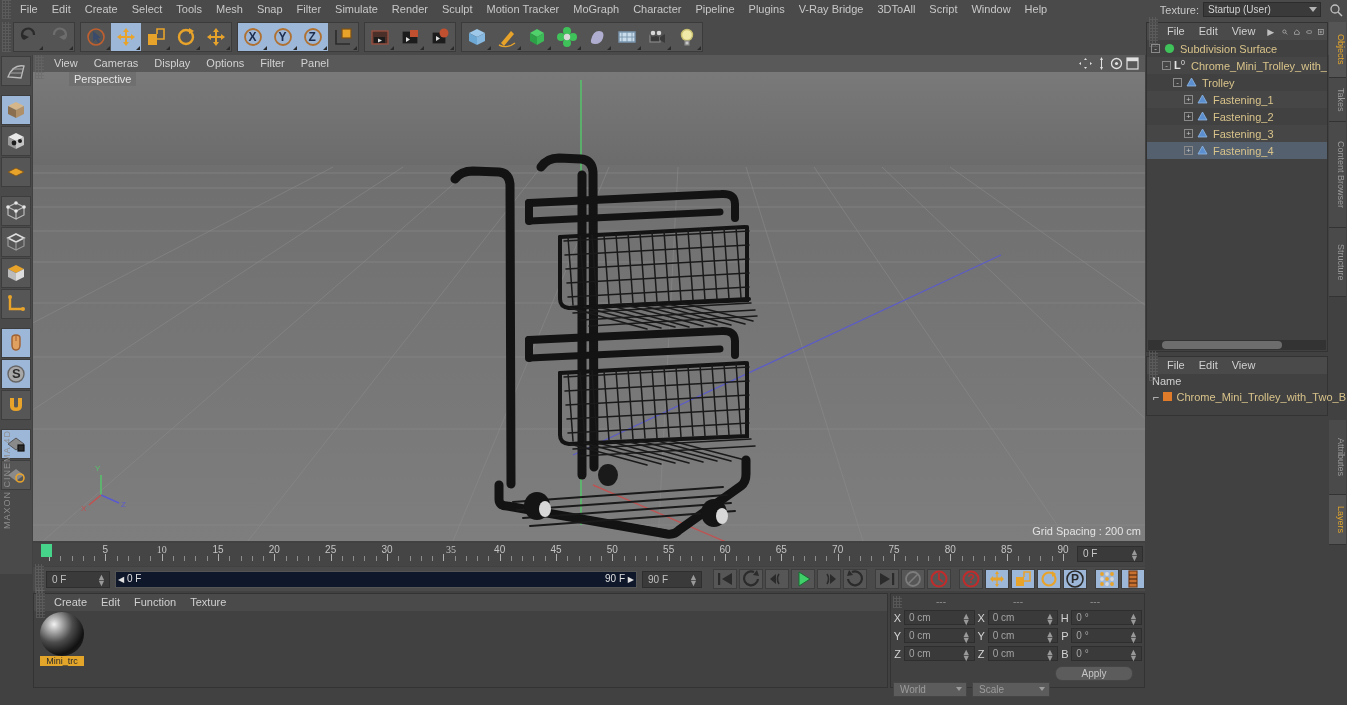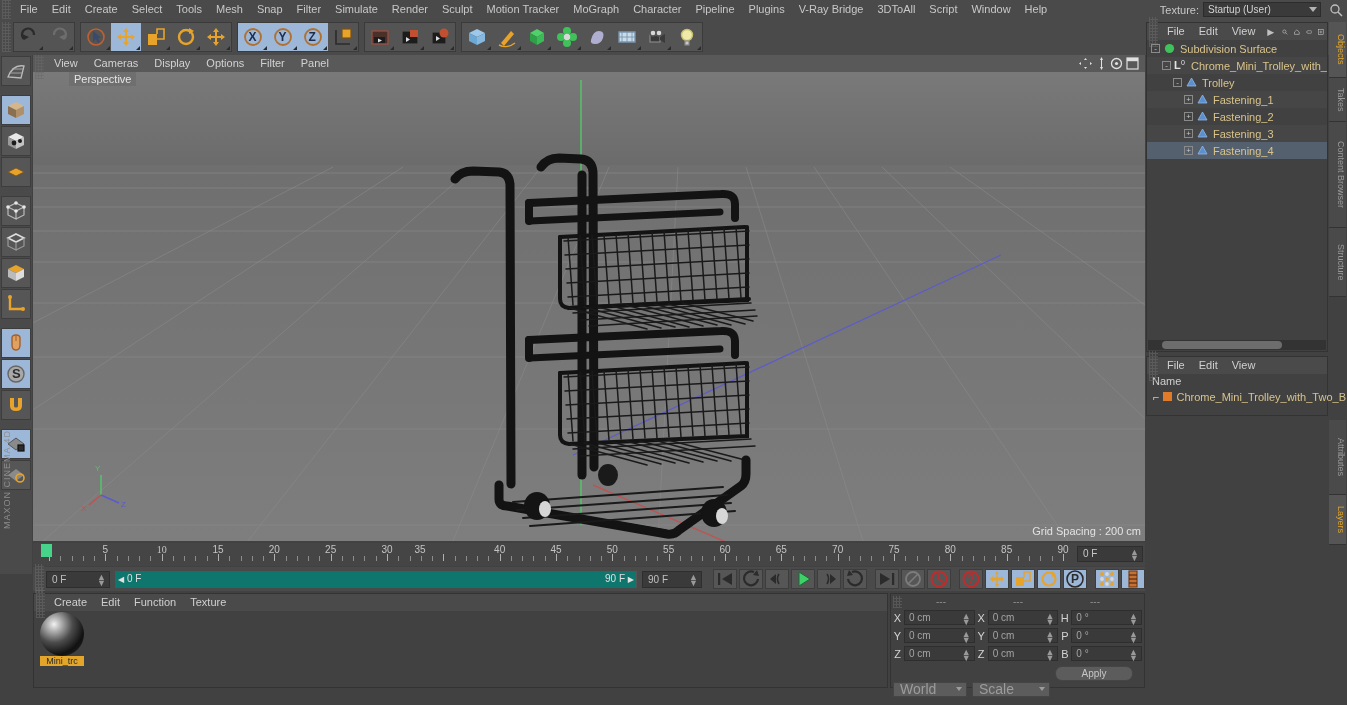--- a/index.html
+++ b/index.html
@@ -86,21 +86,21 @@
   .tlab { position:absolute; top:1px; font-size:10px; color:#c4c4c4; transform:translateX(-50%); }
   .playhead { position:absolute; left:8px; top:1px; width:11px; height:13px; background:#45d48a; }
   .tlfield { position:absolute; right:2px; top:3px; width:66px; height:16px; background:#3a3a3a;
      border:1px solid #2e2e2e; color:#c8c8c8; font-size:10px; padding:0 12px 0 5px; line-height:14px; }
   .spin { position:absolute; right:3px; top:2px; color:#9a9a9a; font-size:9px; line-height:6px; }
 
   .transport { position:absolute; left:33px; top:567px; width:1112px; height:24px; background:#4a4a4a;
      display:flex; align-items:center; }
   .fld { height:17px; background:#3a3a3a; border:1px solid #2e2e2e; color:#c0c0c0; font-size:10px;
      padding:0 12px 0 5px; line-height:15px; position:relative; }
-  .rangebar { height:17px; background:#0f766e; border:1px solid #555; color:#e0e0e0; font-size:10px;
+  .rangebar { height:17px; background:#0f172a; border:1px solid #555; color:#e0e0e0; font-size:10px;
      line-height:15px; display:flex; align-items:center; justify-content:space-between; padding:0 2px; flex:1; }
   .tbtn2 { width:24px; height:20px; background:#565656; border:1px solid #3d3d3d; display:flex;
      align-items:center; justify-content:center; }
   .tbtn2.on { background:#9db7d8; }
 
   
   .matpanel { position:absolute; left:33px; top:593px; width:855px; height:95px; background:#414141;
      border:1px solid #333; }
   .mathdr { height:17px; background:#4a4a4a; display:flex; align-items:center; }
   .mathdr .mi { padding:0 7px; line-height:17px; font-size:11px; color:#d0d0d0; }
@@ -110,21 +110,21 @@
   .matname { width:44px; background:#e3a62b; color:#2a2a2a; font-size:9px; text-align:center;
      line-height:10px; overflow:hidden; }
 
   .coordpanel { position:absolute; left:890px; top:593px; width:255px; height:95px; background:#414141;
      border:1px solid #333; }
   .coordhdr { height:15px; display:flex; align-items:center; font-size:10px; color:#8f8f8f; }
   .crow { display:flex; align-items:center; height:17px; margin:0 2px 1px; gap:2px; }
   .clbl { width:9px; font-size:11px; color:#d4d4d4; text-align:center; }
   .cfld { flex:1; height:15px; background:#3a3a3a; border:1px solid #2e2e2e; color:#a4a4a4;
      font-size:10px; padding:0 10px 0 4px; line-height:13px; position:relative; }
-  .drop { height:15px; background:#5c5c5c; border:1px solid #454545; color:#9c9c9c; font-size:14px;
+  .drop { height:15px; background:#5c5c5c; border:1px solid #454545; color:#9c9c9c; font-size:10px;
      padding:0 12px 0 6px; line-height:13px; position:relative;margin-top:31px; }
   .applybtn { height:15px; background:#5c5c5c; border:1px solid #454545; border-radius:7px;
      color:#c6c6c6; font-size:10px; text-align:center; line-height:13px; }
 
   .statusbar { position:absolute; left:0; bottom:0; width:1347px; height:17px; background:#4a4a4a;
      display:flex; align-items:center; }
   .statusbar .txt { padding-left:8px; font-size:11px; color:#cfcfcf; }
 </style>
 </head>
 <body>
@@ -844,21 +844,21 @@
         <div class="tick" style="left: 999.467px;"></div>
         <div class="tick" style="left: 1010.73px;"></div>
         <div class="tick maj" style="left: 1022px;"></div>
         <div class="tlab" style="left: 8px;">0</div>
         <div class="tlab" style="left: 64.3333px;">5</div>
         <div class="tlab" style="left: 120.667px; font-family: Liberation Serif, serif;">10</div>
         <div class="tlab" style="left: 177px;">15</div>
         <div class="tlab" style="left: 233.333px;">20</div>
         <div class="tlab" style="left: 289.667px;">25</div>
         <div class="tlab" style="left: 346px;">30</div>
-        <div class="tlab" style="left: 379px;">35</div>
+        <div class="tlab" style="left: 410px; font-family: Liberation Serif, serif;">35</div>
         <div class="tlab" style="left: 458.667px;">40</div>
         <div class="tlab" style="left: 515px;">45</div>
         <div class="tlab" style="left: 571.333px;">50</div>
         <div class="tlab" style="left: 627.667px;">55</div>
         <div class="tlab" style="left: 684px;">60</div>
         <div class="tlab" style="left: 740.333px;">65</div>
         <div class="tlab" style="left: 796.667px;">70</div>
         <div class="tlab" style="left: 853px;">75</div>
         <div class="tlab" style="left: 909.333px;">80</div>
         <div class="tlab" style="left: 965.667px;">85</div>

